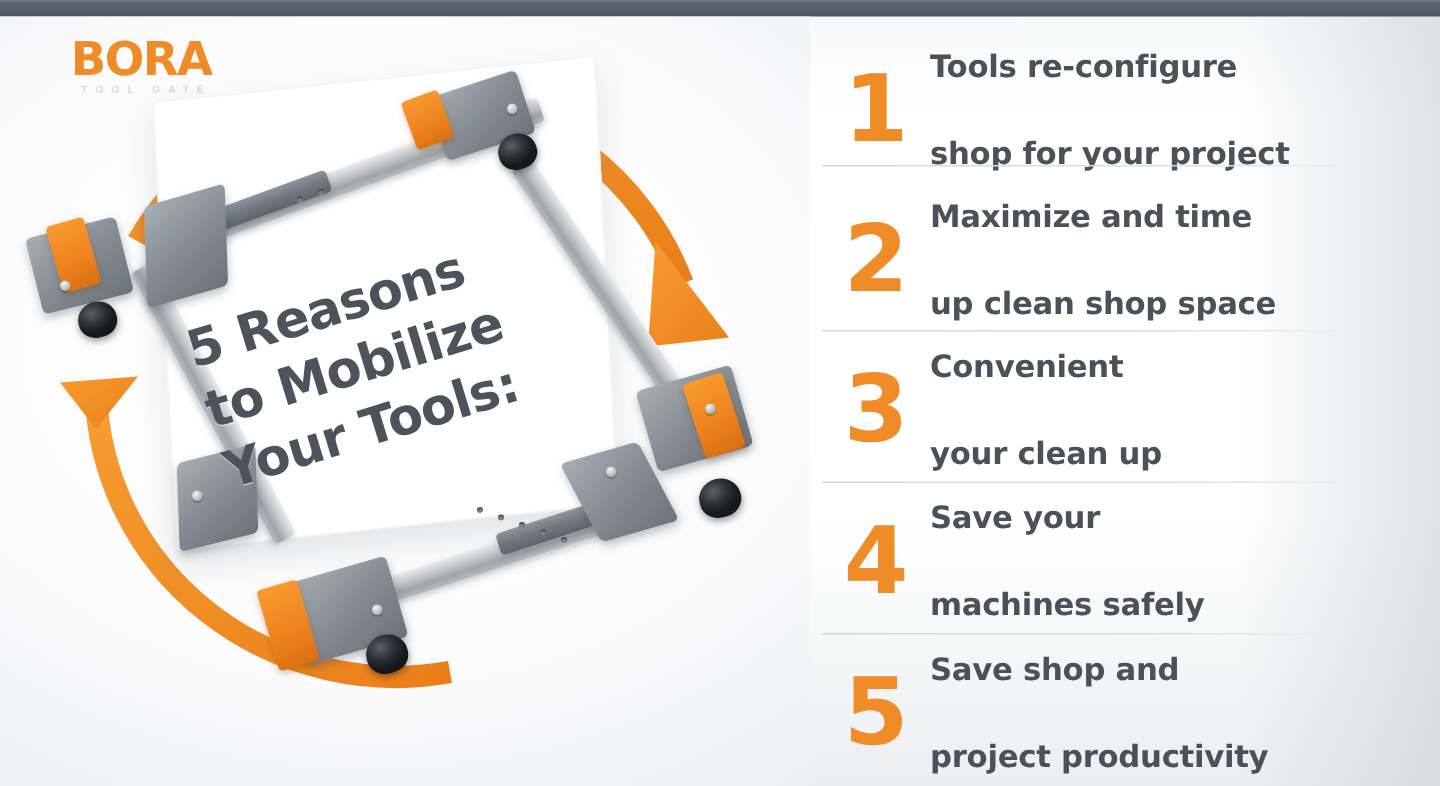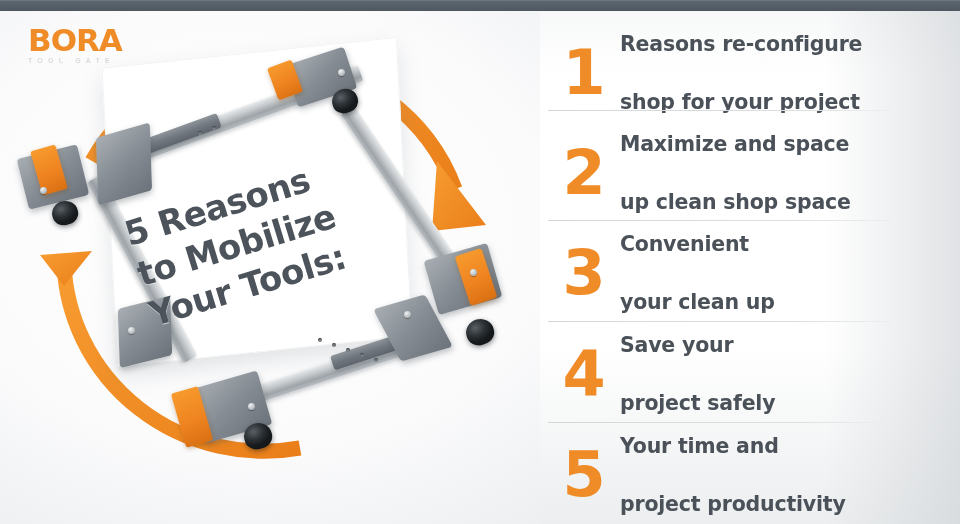--- a/index.html
+++ b/index.html
@@ -29,21 +29,21 @@
   }
   .topbar .hl{position:absolute;left:0;top:0;width:100%;height:1px;background:#6e7880;}
 
   
   .photo{
     position:absolute;left:0;top:11px;width:540px;height:513px;overflow:hidden;
     background:
       radial-gradient(120% 95% at 46% 42%, #ffffff 0%, #fbfbfc 46%, #eceef0 78%, #dfe2e5 100%);
   }
   .logo{
-    position:absolute;left:28px;top:14px;width:130px;
+    position:absolute;left:11px;top:14px;width:130px;text-align:right;
   }
   .logo .word{
     font-family:"DejaVu Sans","Liberation Sans",sans-serif;
     font-weight:bold;font-size:31px;line-height:31px;letter-spacing:-1px;
     color:#ef8c28;
   }
   .logo .sub{
     margin-top:1px;
     font-size:7px;letter-spacing:5.2px;font-weight:bold;
     color:#d9dbdd;
@@ -225,56 +225,56 @@
       <span>Your Tools:</span>
     </div>
 
   </div>
 
   <div class="list">
 
     <div class="item" style="top:12px;">
       <div class="num">1</div>
       <div class="txt">
-        <span>Reasons re-configure</span>
+        <span>Tools re-configure</span>
         <span class="l2">shop for your project</span>
       </div>
     </div>
     <div class="divider" style="top:99px;"></div>
 
     <div class="item" style="top:112px;">
       <div class="num">2</div>
       <div class="txt">
-        <span>Maximize and space</span>
+        <span>Maximize and time</span>
         <span class="l2">up clean shop space</span>
       </div>
     </div>
     <div class="divider" style="top:209px;"></div>
 
     <div class="item" style="top:212px;">
       <div class="num">3</div>
       <div class="txt">
         <span>Convenient</span>
         <span class="l2">your clean up</span>
       </div>
     </div>
     <div class="divider" style="top:310px;"></div>
 
     <div class="item" style="top:313px;">
       <div class="num">4</div>
       <div class="txt">
         <span>Save your</span>
-        <span class="l2">project safely</span>
+        <span class="l2">machines safely</span>
       </div>
     </div>
     <div class="divider" style="top:411px;"></div>
 
     <div class="item" style="top:414px;">
       <div class="num">5</div>
       <div class="txt">
-        <span>Your time and</span>
+        <span>Save shop and</span>
         <span class="l2">project productivity</span>
       </div>
     </div>
 
   </div>
 
 </div>
 
 </body></html>

